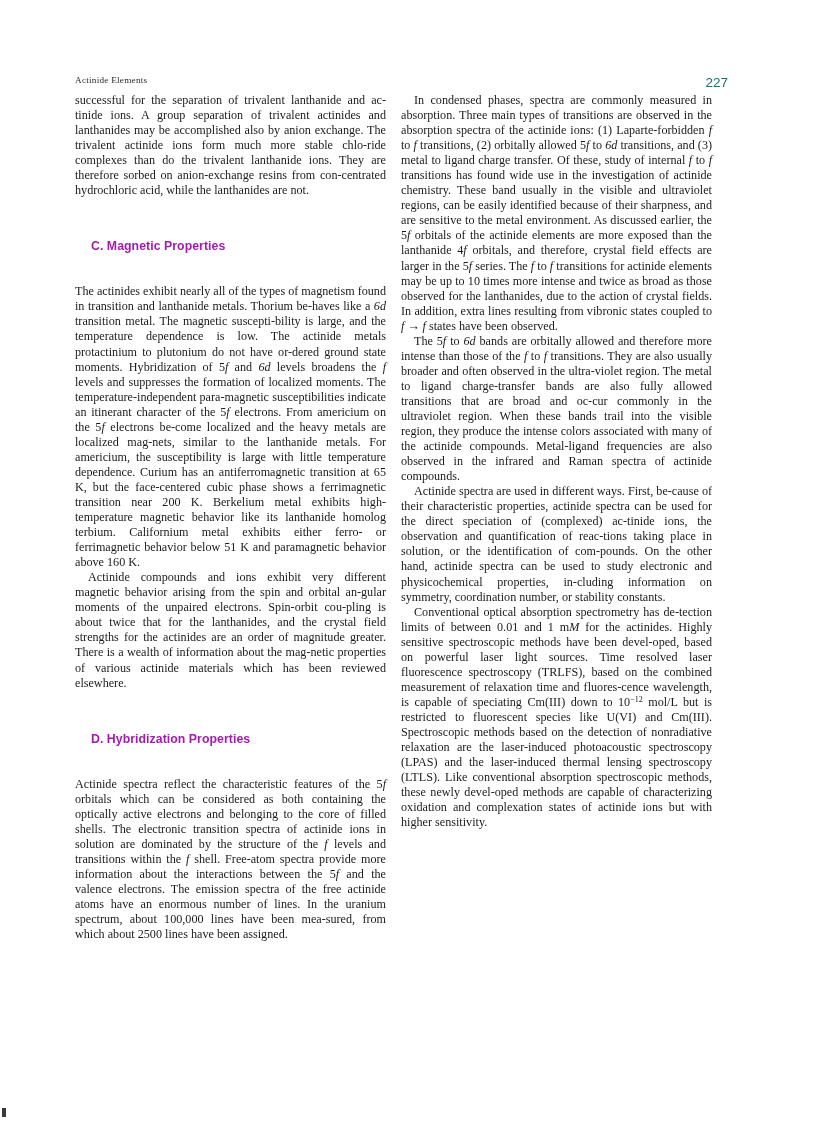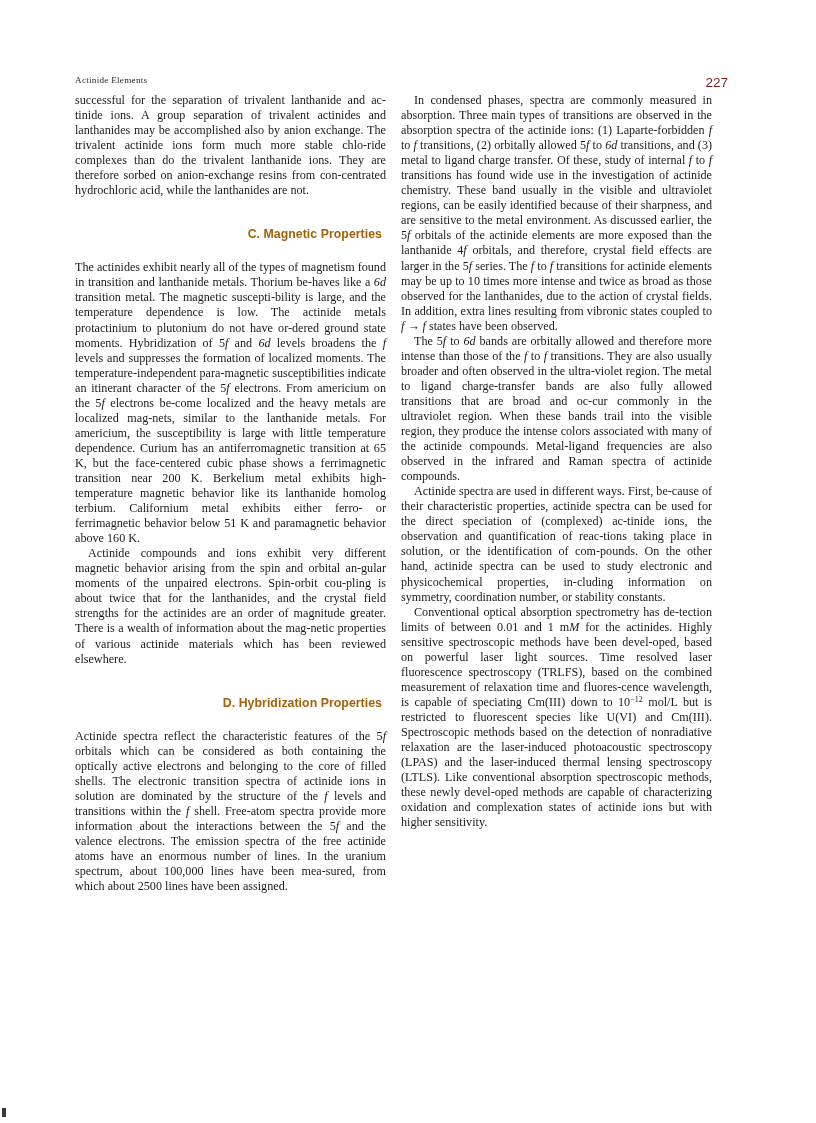--- a/index.html
+++ b/index.html
@@ -35,21 +35,21 @@
   }
   .runhead-title {
     font-family: "Liberation Serif", "DejaVu Serif", serif;
     font-size: 9.2px;
     letter-spacing: 0.25px;
     color: #2a2a2a;
   }
   .runhead-folio {
     font-family: "Liberation Sans", "DejaVu Sans", sans-serif;
     font-size: 13.5px;
-    color: #7f1d1d;
+    color: #0f766e;
   }
 
   
   .columns {
     position: absolute;
     left: 75px;
     top: 93px;
     width: 653px;
     display: flex;
     gap: 15px;
@@ -71,24 +71,23 @@
     text-indent: 13px;
   }
   p.noindent {
     text-indent: 0;
   }
 
   h2.section {
     font-family: "Liberation Sans", "DejaVu Sans", sans-serif;
     font-size: 12.3px;
     font-weight: bold;
-    margin: 4px;
-    color: #a16207;
+    margin: 16px;
+    color: #a21caf;
     letter-spacing: 0.05px;
-    text-align: right;
   }
   .sec-spacer-before { height: 25px; }
   .sec-spacer-after  { height: 15px; }
 
   .it { font-style: italic; }
 
   sup {
     font-size: 0.66em;
     vertical-align: 0.46em;
     line-height: 0;

